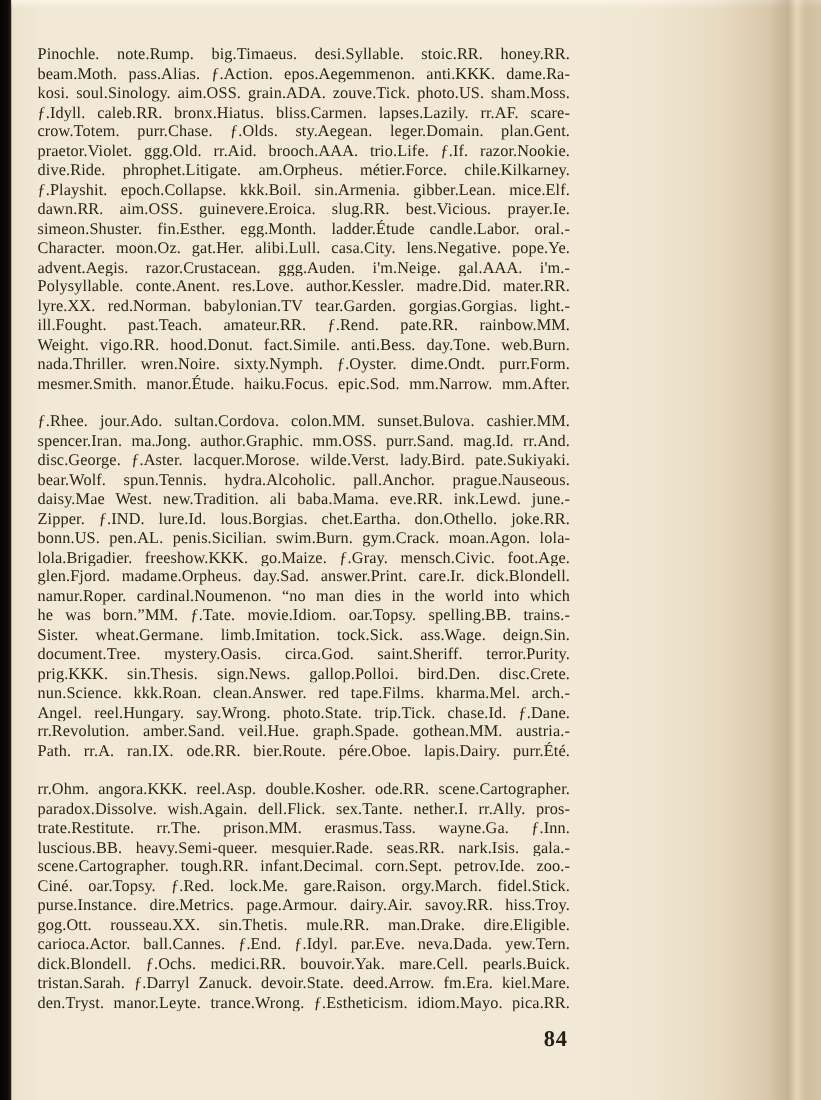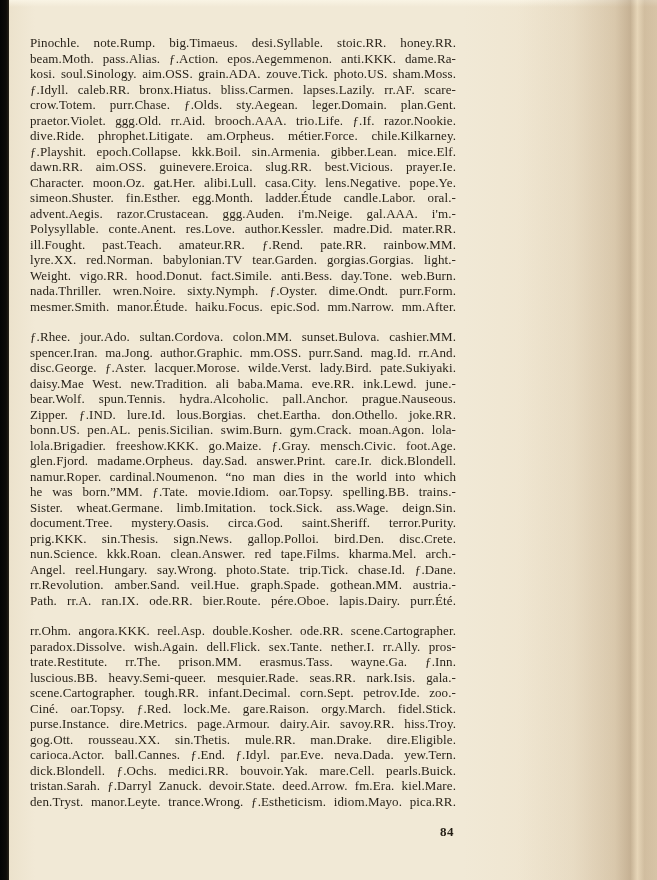--- a/index.html
+++ b/index.html
@@ -58,21 +58,21 @@
     height: 15.5px;
     overflow: hidden;
     text-align: justify;
     text-align-last: justify;
   }
   .page-number {
     margin-top: 4px;
     text-align: right;
     padding-right: 2px;
     font-weight: 700;
-    font-size: 13px;
+    font-size: 18px;
     letter-spacing: 0.5px;
     color: #241e15;
   }
 </style>
 </head>
 <body>
 
 <div class="book">
   <div class="spine-shadow"></div>
   <div class="page">
@@ -80,36 +80,36 @@
       <div class="paragraph">
           <div class="line">Pinochle. note.Rump. big.Timaeus. desi.Syllable. stoic.RR. honey.RR.</div>
           <div class="line">beam.Moth. pass.Alias. ƒ.Action. epos.Aegemmenon. anti.KKK. dame.Ra-</div>
           <div class="line">kosi. soul.Sinology. aim.OSS. grain.ADA. zouve.Tick. photo.US. sham.Moss.</div>
           <div class="line">ƒ.Idyll. caleb.RR. bronx.Hiatus. bliss.Carmen. lapses.Lazily. rr.AF. scare-</div>
           <div class="line">crow.Totem. purr.Chase. ƒ.Olds. sty.Aegean. leger.Domain. plan.Gent.</div>
           <div class="line">praetor.Violet. ggg.Old. rr.Aid. brooch.AAA. trio.Life. ƒ.If. razor.Nookie.</div>
           <div class="line">dive.Ride. phrophet.Litigate. am.Orpheus. métier.Force. chile.Kilkarney.</div>
           <div class="line">ƒ.Playshit. epoch.Collapse. kkk.Boil. sin.Armenia. gibber.Lean. mice.Elf.</div>
           <div class="line">dawn.RR. aim.OSS. guinevere.Eroica. slug.RR. best.Vicious. prayer.Ie.</div>
+          <div class="line">simeon.Shuster. fin.Esther. egg.Month. ladder.Étude candle.Labor. oral.-</div>
           <div class="line">Character. moon.Oz. gat.Her. alibi.Lull. casa.City. lens.Negative. pope.Ye.</div>
-          <div class="line">simeon.Shuster. fin.Esther. egg.Month. ladder.Étude candle.Labor. oral.-</div>
           <div class="line">advent.Aegis. razor.Crustacean. ggg.Auden. i'm.Neige. gal.AAA. i'm.-</div>
           <div class="line">Polysyllable. conte.Anent. res.Love. author.Kessler. madre.Did. mater.RR.</div>
+          <div class="line">lyre.XX. red.Norman. babylonian.TV tear.Garden. gorgias.Gorgias. light.-</div>
           <div class="line">ill.Fought. past.Teach. amateur.RR. ƒ.Rend. pate.RR. rainbow.MM.</div>
-          <div class="line">lyre.XX. red.Norman. babylonian.TV tear.Garden. gorgias.Gorgias. light.-</div>
           <div class="line">Weight. vigo.RR. hood.Donut. fact.Simile. anti.Bess. day.Tone. web.Burn.</div>
           <div class="line">nada.Thriller. wren.Noire. sixty.Nymph. ƒ.Oyster. dime.Ondt. purr.Form.</div>
           <div class="line">mesmer.Smith. manor.Étude. haiku.Focus. epic.Sod. mm.Narrow. mm.After.</div>
         </div>
       <div class="paragraph">
           <div class="line">ƒ.Rhee. jour.Ado. sultan.Cordova. colon.MM. sunset.Bulova. cashier.MM.</div>
           <div class="line">spencer.Iran. ma.Jong. author.Graphic. mm.OSS. purr.Sand. mag.Id. rr.And.</div>
           <div class="line">disc.George. ƒ.Aster. lacquer.Morose. wilde.Verst. lady.Bird. pate.Sukiyaki.</div>
+          <div class="line">bear.Wolf. spun.Tennis. hydra.Alcoholic. pall.Anchor. prague.Nauseous.</div>
           <div class="line">daisy.Mae West. new.Tradition. ali baba.Mama. eve.RR. ink.Lewd. june.-</div>
-          <div class="line">bear.Wolf. spun.Tennis. hydra.Alcoholic. pall.Anchor. prague.Nauseous.</div>
           <div class="line">Zipper. ƒ.IND. lure.Id. lous.Borgias. chet.Eartha. don.Othello. joke.RR.</div>
           <div class="line">bonn.US. pen.AL. penis.Sicilian. swim.Burn. gym.Crack. moan.Agon. lola-</div>
           <div class="line">lola.Brigadier. freeshow.KKK. go.Maize. ƒ.Gray. mensch.Civic. foot.Age.</div>
           <div class="line">glen.Fjord. madame.Orpheus. day.Sad. answer.Print. care.Ir. dick.Blondell.</div>
           <div class="line">namur.Roper. cardinal.Noumenon. “no man dies in the world into which</div>
           <div class="line">he was born.”MM. ƒ.Tate. movie.Idiom. oar.Topsy. spelling.BB. trains.-</div>
           <div class="line">Sister. wheat.Germane. limb.Imitation. tock.Sick. ass.Wage. deign.Sin.</div>
           <div class="line">document.Tree. mystery.Oasis. circa.God. saint.Sheriff. terror.Purity.</div>
           <div class="line">prig.KKK. sin.Thesis. sign.News. gallop.Polloi. bird.Den. disc.Crete.</div>
           <div class="line">nun.Science. kkk.Roan. clean.Answer. red tape.Films. kharma.Mel. arch.-</div>

